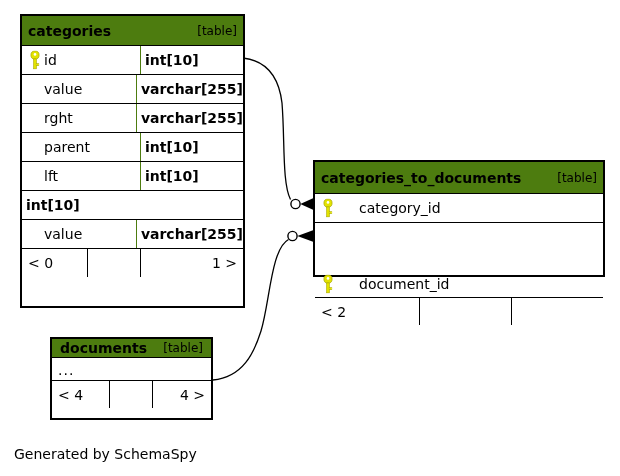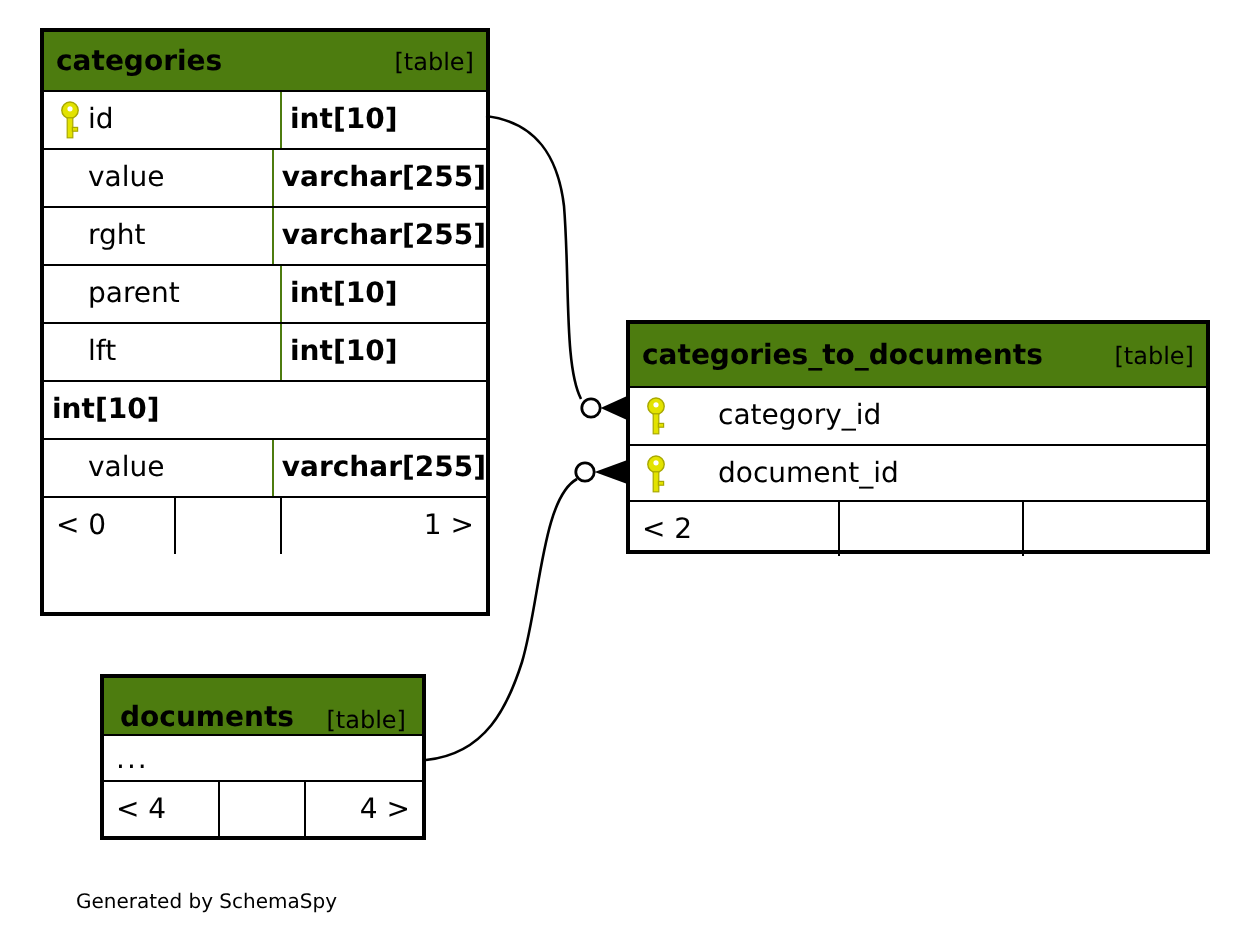--- a/index.html
+++ b/index.html
@@ -86,46 +86,45 @@
     position: absolute;
     left: 0; top: 0;
     width: 620px;
     height: 476px;
     pointer-events: none;
   }
   .generated-note {
     position: absolute;
     left: 14px;
     top: 446px;
-    font-size: 10px;
-    margin-left: 24px;
+    font-size: 14px;
   }
 
   
   #tbl-categories { left: 20px; top: 14px; width: 225px; height: 294px; }
   #tbl-categories .tbl-header { height: 30px; }
   #tbl-categories .col-row { height: 29px; }
   #tbl-categories .name-cell { width: 119px; }
   #tbl-categories .tbl-footer { height: 28px; }
   #tbl-categories .fc1 { width: 66px; }
   #tbl-categories .fc2 { width: 53px; }
   #tbl-categories .fc3 { flex: 1; }
 
   #tbl-c2d { left: 313px; top: 160px; width: 292px; height: 117px; }
   #tbl-c2d .tbl-header { height: 32px; }
   #tbl-c2d .col-row { height: 29px; }
-  #tbl-c2d .row-last { height: 28px; }
+  #tbl-c2d .row-last { height: 28px; margin-top: 47px; }
   #tbl-c2d .name-cell { flex: 1; }
   #tbl-c2d .tbl-footer { height: 27px; }
   #tbl-c2d .fc1 { width: 105px; }
   #tbl-c2d .fc2 { width: 92px; }
   #tbl-c2d .fc3 { flex: 1; }
 
   #tbl-documents { left: 50px; top: 337px; width: 163px; height: 83px; }
-  #tbl-documents .tbl-header { height: 29px; padding: 0 8px; align-items: flex-end; }
+  #tbl-documents .tbl-header { height: 19px; padding: 0 8px; }
   #tbl-documents .tbl-tag { margin-left: 6px; }
   #tbl-documents .ellipsis-row { height: 23px; }
   #tbl-documents .tbl-footer { height: 27px; }
   #tbl-documents .fc1 { width: 58px; }
   #tbl-documents .fc2 { width: 43px; }
   #tbl-documents .fc3 { flex: 1; }
 </style>
 </head>
 <body>
 

